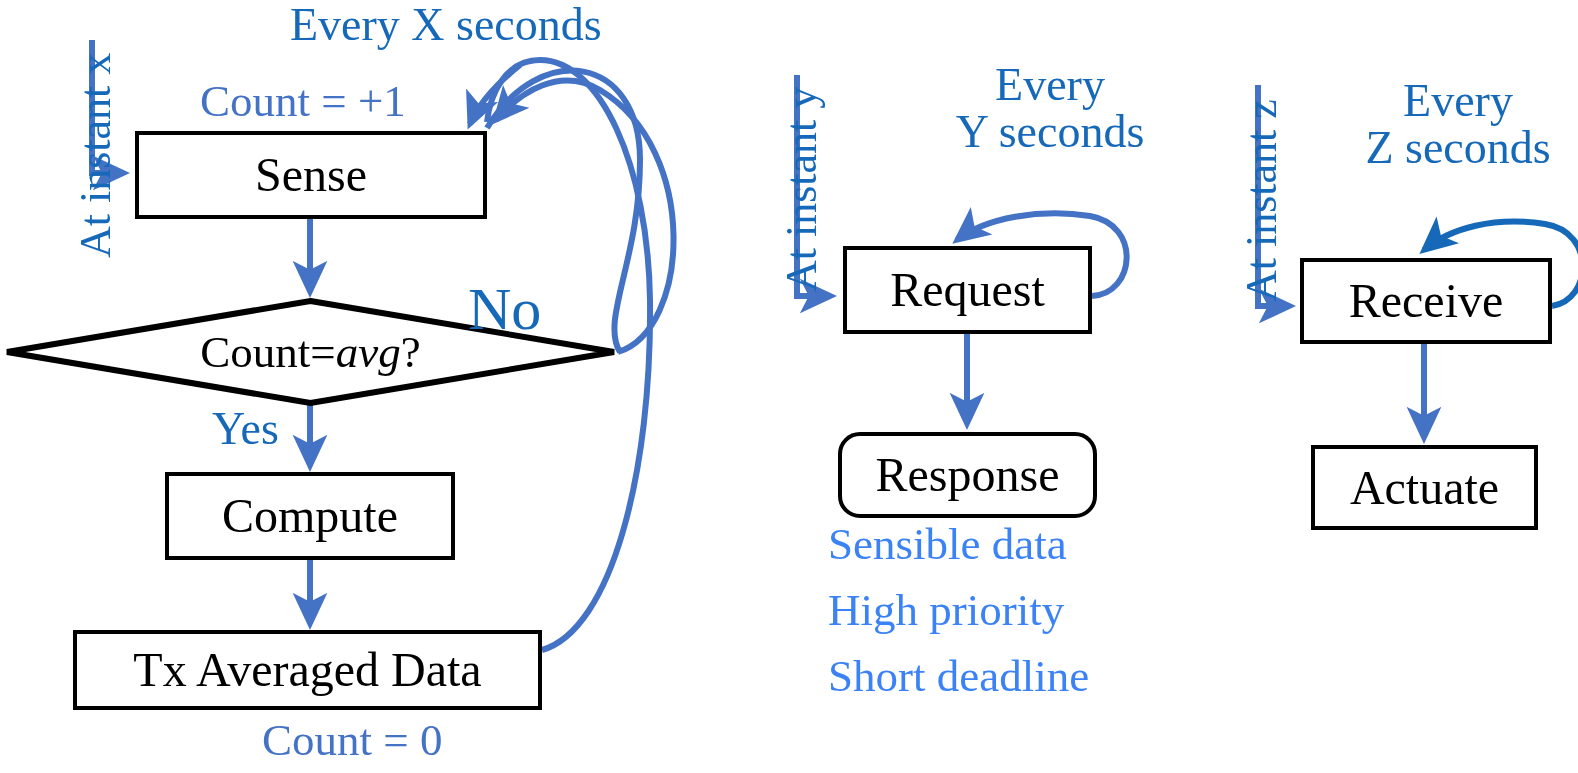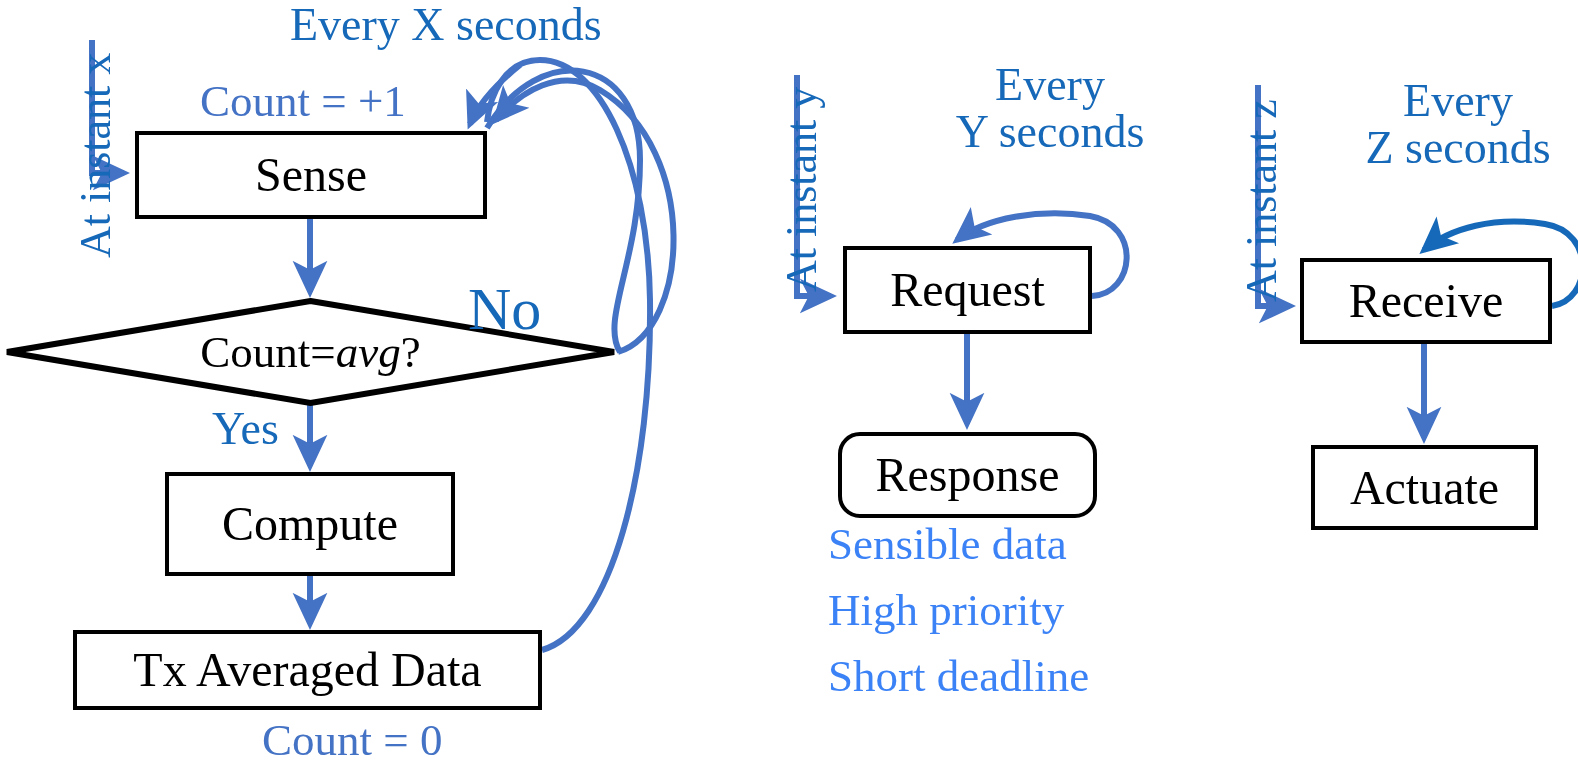--- a/index.html
+++ b/index.html
@@ -157,21 +157,21 @@
     </svg>
     <div class="diamond-label" style="font-size:45px;">
       <span>Count=</span><span class="ital">avg</span><span>?</span>
     </div>
   </div>
 
   <div class="anno anno-blue-dark" style="left:468px; top:259px; font-size:60px;margin-top:20px;">No</div>
 
   <div class="anno anno-blue-dark" style="left:212px; top:406px; font-size:46px;">Yes</div>
 
-  <div class="node-box" style="left:165px; top:472px; width:290px; height:104px; font-size:48px;">
+  <div class="node-box" style="left:165px; top:472px; width:290px; height:88px; font-size:48px;">
     <span class="node-label">Compute</span>
   </div>
 
   <div class="node-box" style="left:73px; top:630px; width:469px; height:80px; font-size:48px;">
     <span class="node-label">Tx Averaged Data</span>
   </div>
 
   <div class="anno anno-blue-light" style="left:262px; top:718px; font-size:45px;">Count = 0</div>
 
   <div class="anno anno-rot anno-blue-dark" style="left:780px; top:292px; font-size:44px;">At instant y</div>

